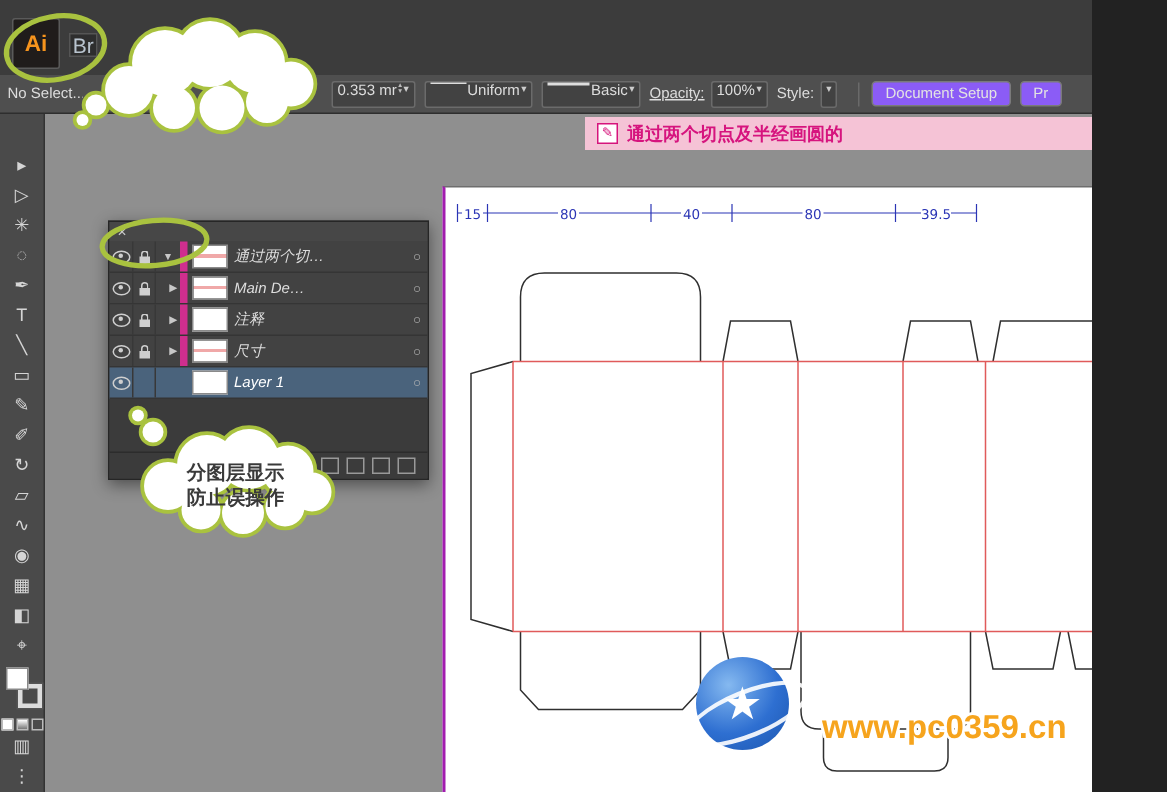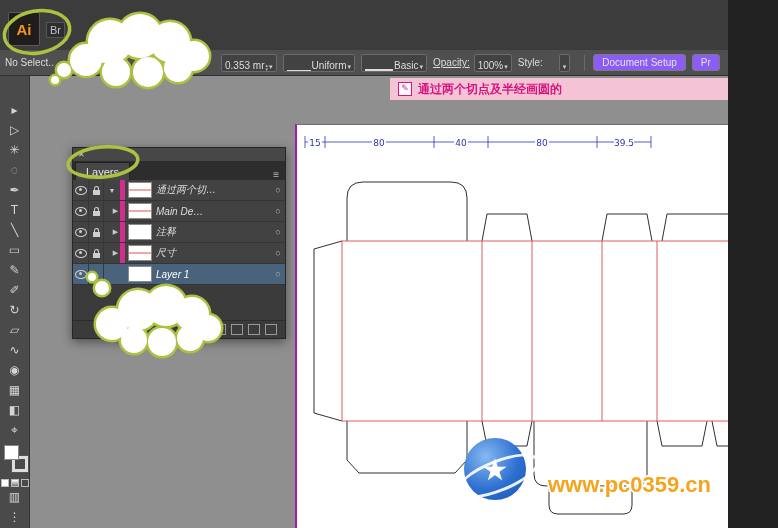--- a/index.html
+++ b/index.html
@@ -6,31 +6,31 @@
   .screen{position:relative;width:728px;height:528px;overflow:hidden;background:#3c3c3c;
           font-family:"Liberation Sans",sans-serif;}
 
   
   .menubar{position:absolute;left:0;top:0;width:778px;height:50px;background:#3c3c3c;
            border-bottom:1px solid #2b2b2b;}
   .ai-logo{position:absolute;left:8px;top:12px;width:30px;height:32px;background:#201c1b;
            color:#f7941d;font-weight:bold;font-size:15px;display:flex;align-items:center;
            justify-content:center;border:1px solid #5a5a5a;border-radius:2px;}
   .br-icon{position:absolute;left:46px;top:22px;width:17px;height:14px;background:#2e2e2e;
-           color:#b9c4cf;font-size:11px;display:flex;align-items:center;justify-content:center;
+           color:#b9c4cf;font-size:14px;display:flex;align-items:center;justify-content:center;
            border:1px solid #555;}
 
   
   .controlbar{position:absolute;left:0;top:50px;width:778px;height:26px;background:#4f4f4f;
               border-bottom:1px solid #2e2e2e;display:flex;align-items:center;font-size:10px;
               color:#ddd;box-sizing:border-box;padding-left:5px;}
   .ctl-label{white-space:nowrap;}
   .no-select{width:50px;margin-right:166px;overflow:hidden;}
   .field{background:#424242;border:1px solid #6b6b6b;border-radius:2px;height:16px;
-         display:flex;align-items:flex-end;padding:0 3px;gap:1px;margin-right:6px;white-space:nowrap;}
+         display:flex;align-items:flex-start;padding:0 3px;gap:1px;margin-right:6px;white-space:nowrap;}
   .spin{display:flex;flex-direction:column;font-size:5px;line-height:4px;color:#bbb;}
   .caret{font-size:7px;color:#ccc;}
   .preview-line{display:inline-block;width:24px;border-top:1px solid #ddd;}
   .preview-line.thick{border-top:2px solid #ddd;width:28px;}
   .ctl-link{text-decoration:underline;margin-right:4px;white-space:nowrap;}
   .vsep{width:1px;height:16px;background:#6a6a6a;margin:0 8px;}
   .ctl-btn{background:#8b5cf6;border:1px solid #7a7a7a;border-radius:3px;color:#e3e3e3;
            font-size:10px;height:17px;padding:0 8px;margin-right:6px;white-space:nowrap;
            display:flex;align-items:center;font-family:inherit;}
 
@@ -155,21 +155,21 @@
     <div class="field">
       <span class="preview-line thick"></span>
       <span>Basic</span>
       <span class="caret">▾</span>
     </div>
     <span class="ctl-link">Opacity:</span>
     <div class="field">
       <span>100%</span>
       <span class="caret">▾</span>
     </div>
-    <span class="ctl-label" style="margin-right:16px;">Style:</span>
+    <span class="ctl-label" style="margin-right:4px;">Style:</span>
     <div class="field">
       <span class="caret">▾</span>
     </div>
     <div class="vsep"></div>
     <button class="ctl-btn">Document Setup</button>
     <button class="ctl-btn">Pr</button>
   </div>
 
   <div class="workspace">
     <div class="artboard">
@@ -262,24 +262,20 @@
       <span class="mini"></span>
     </div>
     <div class="tool">▥</div>
     <div class="tool">⋮</div>
   </div>
 
   <div class="layers-panel">
     <div class="panel-top">
       <span class="panel-close">✕</span>
     </div>
-    <div class="tab-row">
-      <div class="layers-tab">Layers</div>
-      <span class="panel-menu">≡</span>
-    </div>
 
     <div class="lrow">
       <span class="cell cell-eye">
           <i class="icon-eye"></i>
         </span>
       <span class="cell cell-lock">
           <i class="icon-lock"></i>
         </span>
       <span class="cell-arrow">▼</span>
       <span class="stripe"></span>
@@ -387,20 +383,24 @@
             <circle cx="112" cy="66" r="13"></circle>
           <circle cx="84" cy="70" r="14"></circle>
             <circle cx="56" cy="68" r="13"></circle>
           <circle cx="24" cy="16" r="7"></circle>
             <circle cx="14" cy="5" r="4"></circle>
         </g>
       </defs>
       <use href="#c2" fill="none" stroke="#a9c23f" stroke-width="5"></use>
       <use href="#c2" fill="#ffffff" stroke="none"></use>
     </svg>
+    <div class="cloud-text">
+      <div>分图层显示</div>
+      <div>防止误操作</div>
+    </div>
   </div>
 
   <div class="watermark">
     <div class="wm-badge">
       <span>★</span>
     </div>
     <div class="wm-url">www.pc0359.cn</div>
   </div>
 
 </div>

